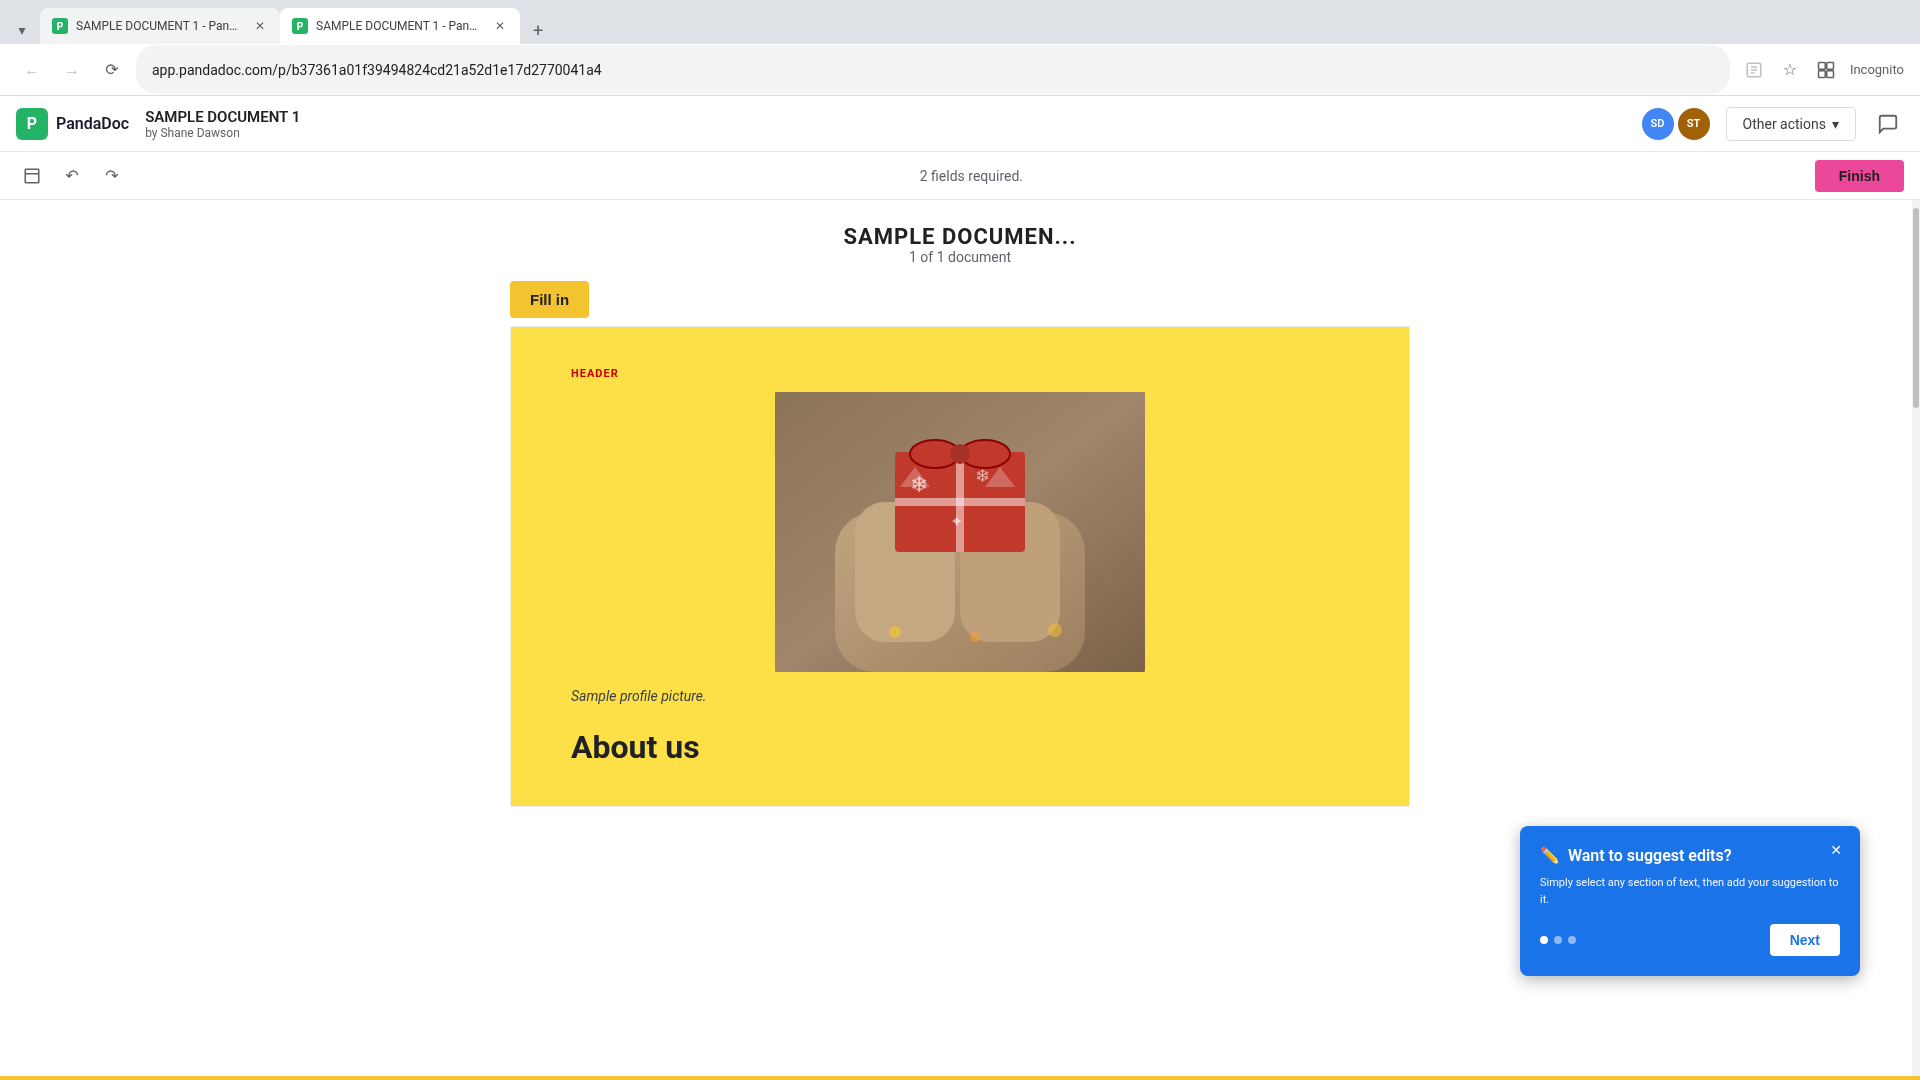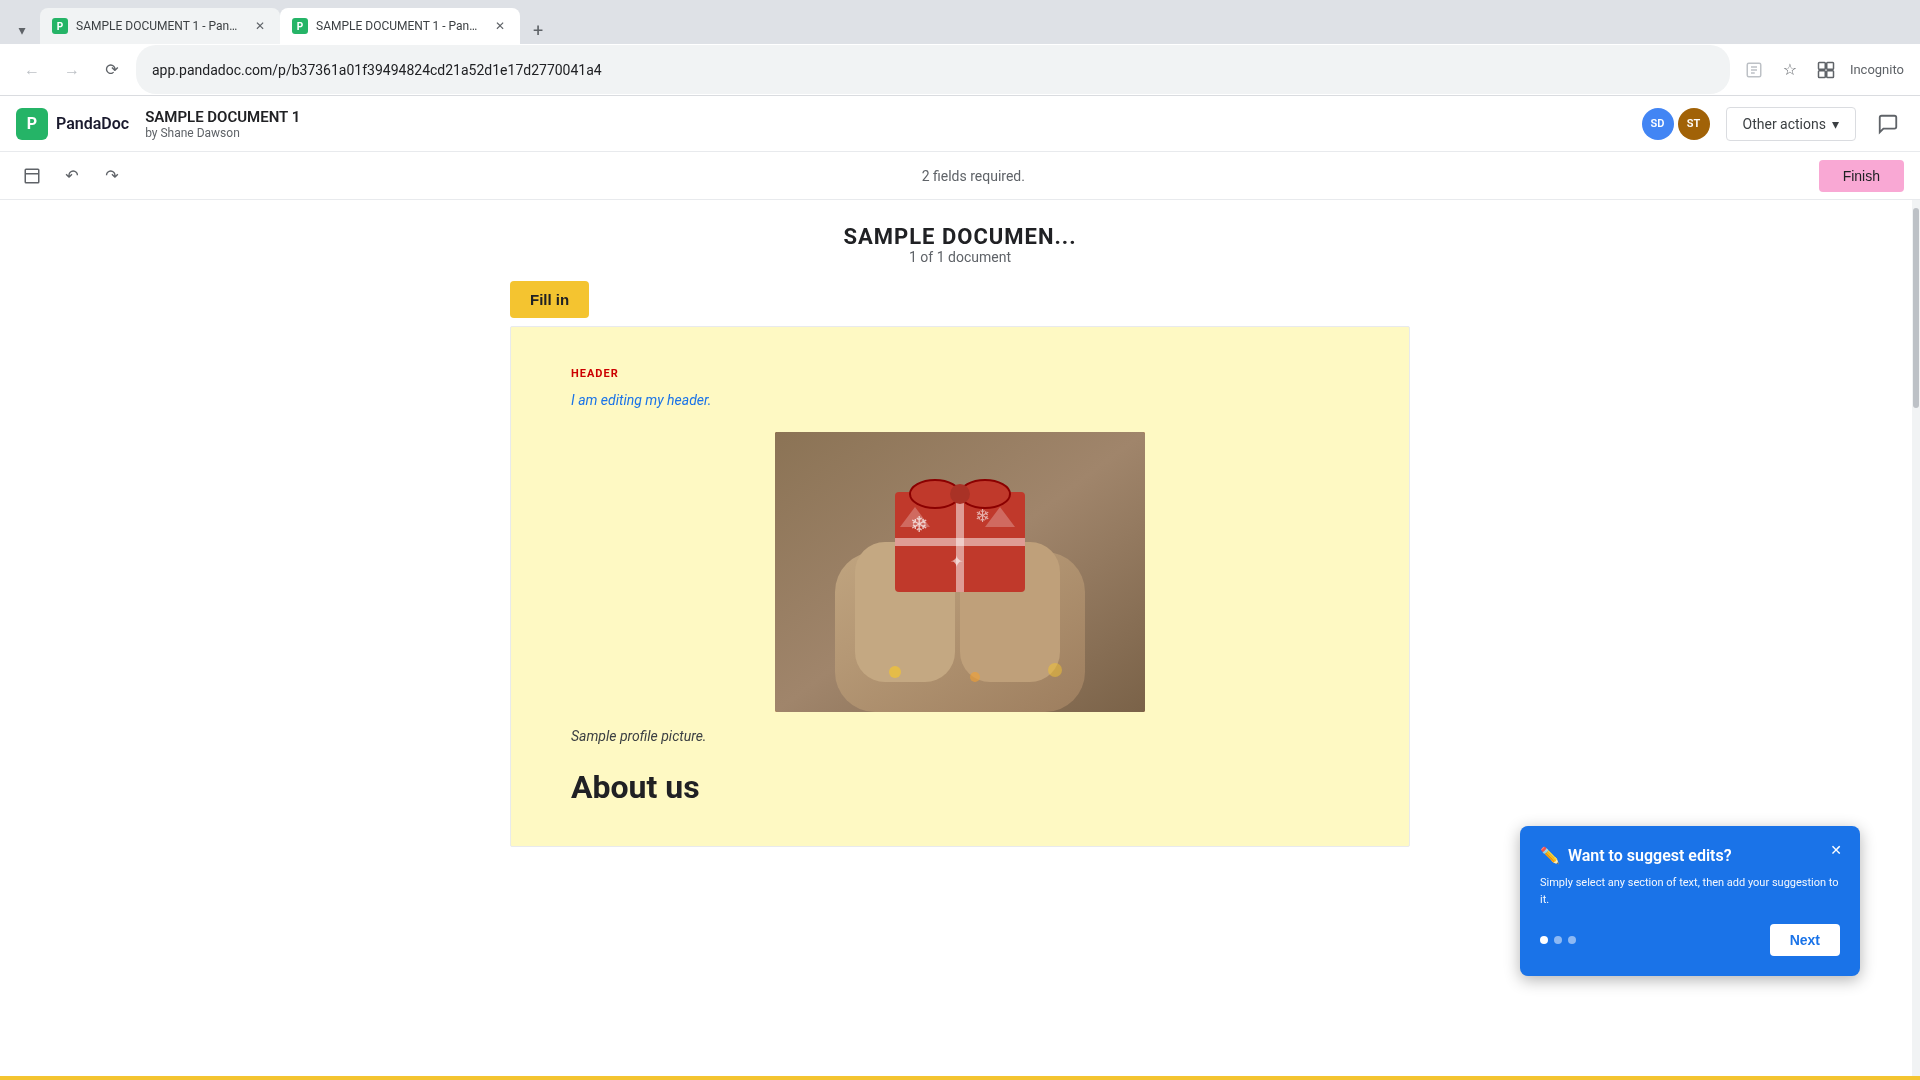--- a/index.html
+++ b/index.html
@@ -44,21 +44,21 @@
     .avatar { width: 32px; height: 32px; border-radius: 50%; display: flex; align-items: center; justify-content: center; font-size: 11px; font-weight: 600; color: white; }
     .avatar.sd { background: #4285f4; }
     .avatar.st { background: #a16207; }
     .other-actions-btn { display: flex; align-items: center; gap: 6px; padding: 8px 16px; border: 1px solid #dadce0; border-radius: 4px; cursor: pointer; font-size: 14px; color: #3c4043; background: #fff; }
     .chat-icon { width: 32px; height: 32px; border-radius: 50%; display: flex; align-items: center; justify-content: center; cursor: pointer; color: #5f6368; font-size: 18px; }
 
     
     .toolbar { height: 48px; background: #ffffff; border-bottom: 1px solid #e8eaed; display: flex; align-items: center; padding: 0 16px; gap: 8px; }
     .toolbar-btn { width: 32px; height: 32px; border-radius: 4px; display: flex; align-items: center; justify-content: center; cursor: pointer; color: #5f6368; font-size: 16px; }
     .fields-required { flex: 1; text-align: center; font-size: 14px; color: #5f6368; }
-    .finish-btn { background: #f9a8d4; border: none; border-radius: 4px; padding: 8px 24px; font-size: 14px; font-weight: 400; color: #202124; cursor: pointer; }
+    .finish-btn { background: #ec4899; border: none; border-radius: 4px; padding: 8px 24px; font-size: 14px; font-weight: 700; color: #202124; cursor: pointer; }
 
     
     .main-content { flex: 1; display: flex; overflow: hidden; position: relative; }
 
     
     .scrollbar { width: 8px; background: #f1f3f4; position: absolute; right: 0; top: 0; bottom: 0; }
     .scrollbar-thumb { width: 6px; height: 200px; background: #bdc1c6; border-radius: 3px; margin: 1px; margin-top: 8px; }
 
     
     .document-area { flex: 1; overflow-y: auto; padding: 24px; display: flex; flex-direction: column; align-items: center; }
@@ -66,21 +66,21 @@
     
     .doc-header-row { width: 900px; display: flex; align-items: center; justify-content: space-between; margin-bottom: 16px; flex-direction: column; }
     .doc-main-title { font-size: 22px; font-weight: 700; color: #202124; letter-spacing: 1px; }
     .doc-count { font-size: 14px; color: #5f6368; }
 
     
     .fill-in-container { width: 900px; display: flex; margin-bottom: 8px; }
     .fill-in-btn { background: #f4c430; border: none; border-radius: 4px; padding: 10px 20px; font-size: 15px; font-weight: 600; color: #202124; cursor: pointer; }
 
     
-    .document-card { width: 900px; background: #fef9c3; border: 1px solid #e8eaed; border-radius: 2px; padding: 40px 60px; min-height: 400px; }
+    .document-card { width: 900px; background: #fde047; border: 1px solid #e8eaed; border-radius: 2px; padding: 40px 60px; min-height: 400px; }
     .section-label { font-size: 11px; font-weight: 700; color: #cc0000; letter-spacing: 1px; margin-bottom: 12px; }
     .header-text { font-size: 14px; color: #1a73e8; margin-bottom: 24px; font-style: italic; }
     .img-placeholder { width: 370px; height: 280px; background: linear-gradient(135deg, #8B4513 0%, #cd853f 30%, #d2691e 50%, #8B4513 70%, #a0522d 100%); position: relative; display: flex; align-items: center; justify-content: center; border-radius: 2px; overflow: hidden; }
     .caption { font-size: 14px; font-style: italic; color: #3c4043; margin-bottom: 24px; text-align: left; }
     .about-heading { font-size: 32px; font-weight: 700; color: #202124; }
 
     
     .suggest-popup { position: absolute; bottom: 100px; right: 60px; width: 340px; background: #1a73e8; border-radius: 8px; padding: 20px; color: white; box-shadow: 0 4px 16px rgba(0,0,0,0.3); }
     .suggest-close { position: absolute; top: 12px; right: 12px; width: 24px; height: 24px; border-radius: 50%; display: flex; align-items: center; justify-content: center; cursor: pointer; color: white; font-size: 14px; }
     .suggest-title { font-size: 16px; font-weight: 600; margin-bottom: 10px; display: flex; align-items: center; gap: 8px; }
@@ -208,21 +208,20 @@
           <span class="doc-main-title">SAMPLE DOCUMEN...</span>
           <span class="doc-count">1 of 1 document</span>
         </div>
 
         <div class="fill-in-container">
           <button class="fill-in-btn">Fill in</button>
         </div>
 
         <div class="document-card">
           <div class="section-label">HEADER</div>
-          <div class="header-text">I am editing my header.</div>
 
           <div style="display:flex; justify-content:center; margin-bottom: 16px;">
             <div class="img-placeholder">
 
               <svg width="370" height="280" viewBox="0 0 370 280" xmlns="http://www.w3.org/2000/svg">
                 <defs>
                   <linearGradient id="bg" x1="0%" y1="0%" x2="100%" y2="100%">
                     <stop offset="0%" style="stop-color:#8B7355"></stop>
                     <stop offset="50%" style="stop-color:#a0856b"></stop>
                     <stop offset="100%" style="stop-color:#7a6248"></stop>

